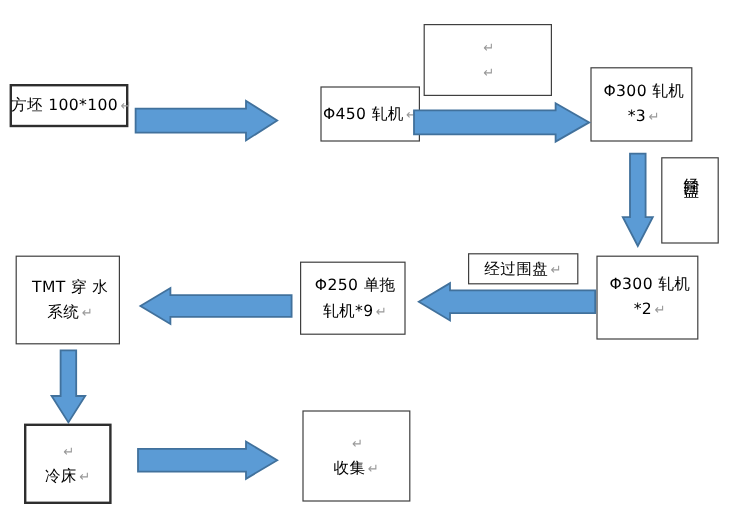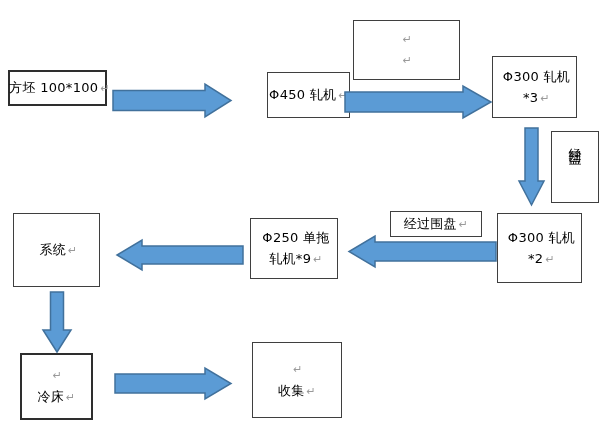--- a/index.html
+++ b/index.html
@@ -131,20 +131,23 @@
       <span>Φ250 单拖</span>
     </span>
     <span class="line">
       <span>轧机*9</span>
       <span class="pmark">↵</span>
     </span>
   </div>
 
   <div class="box left" style="left:13px;top:213px;width:87px;height:74px;">
     <span class="line">
+      <span>TMT  穿 水</span>
+    </span>
+    <span class="line">
       <span>系统</span>
       <span class="pmark">↵</span>
     </span>
   </div>
 
   <div class="box heavy center" style="left:20px;top:353px;width:73px;height:67px;">
     <span class="line">
       <span class="pmark">↵</span>
     </span>
     <span class="line">

